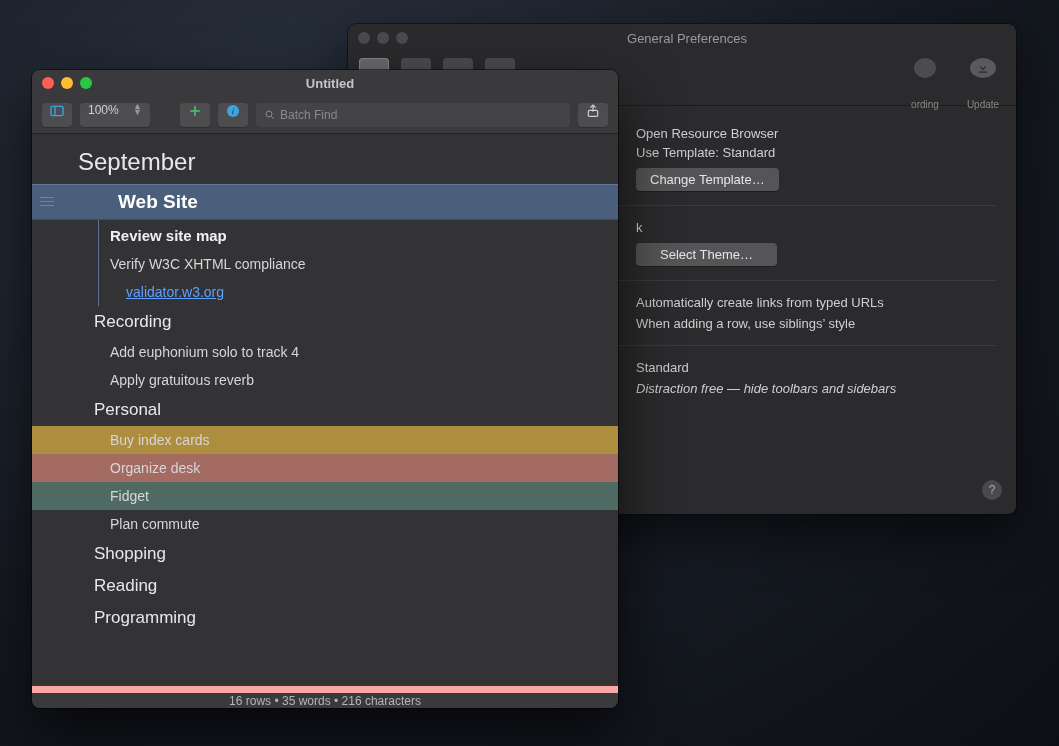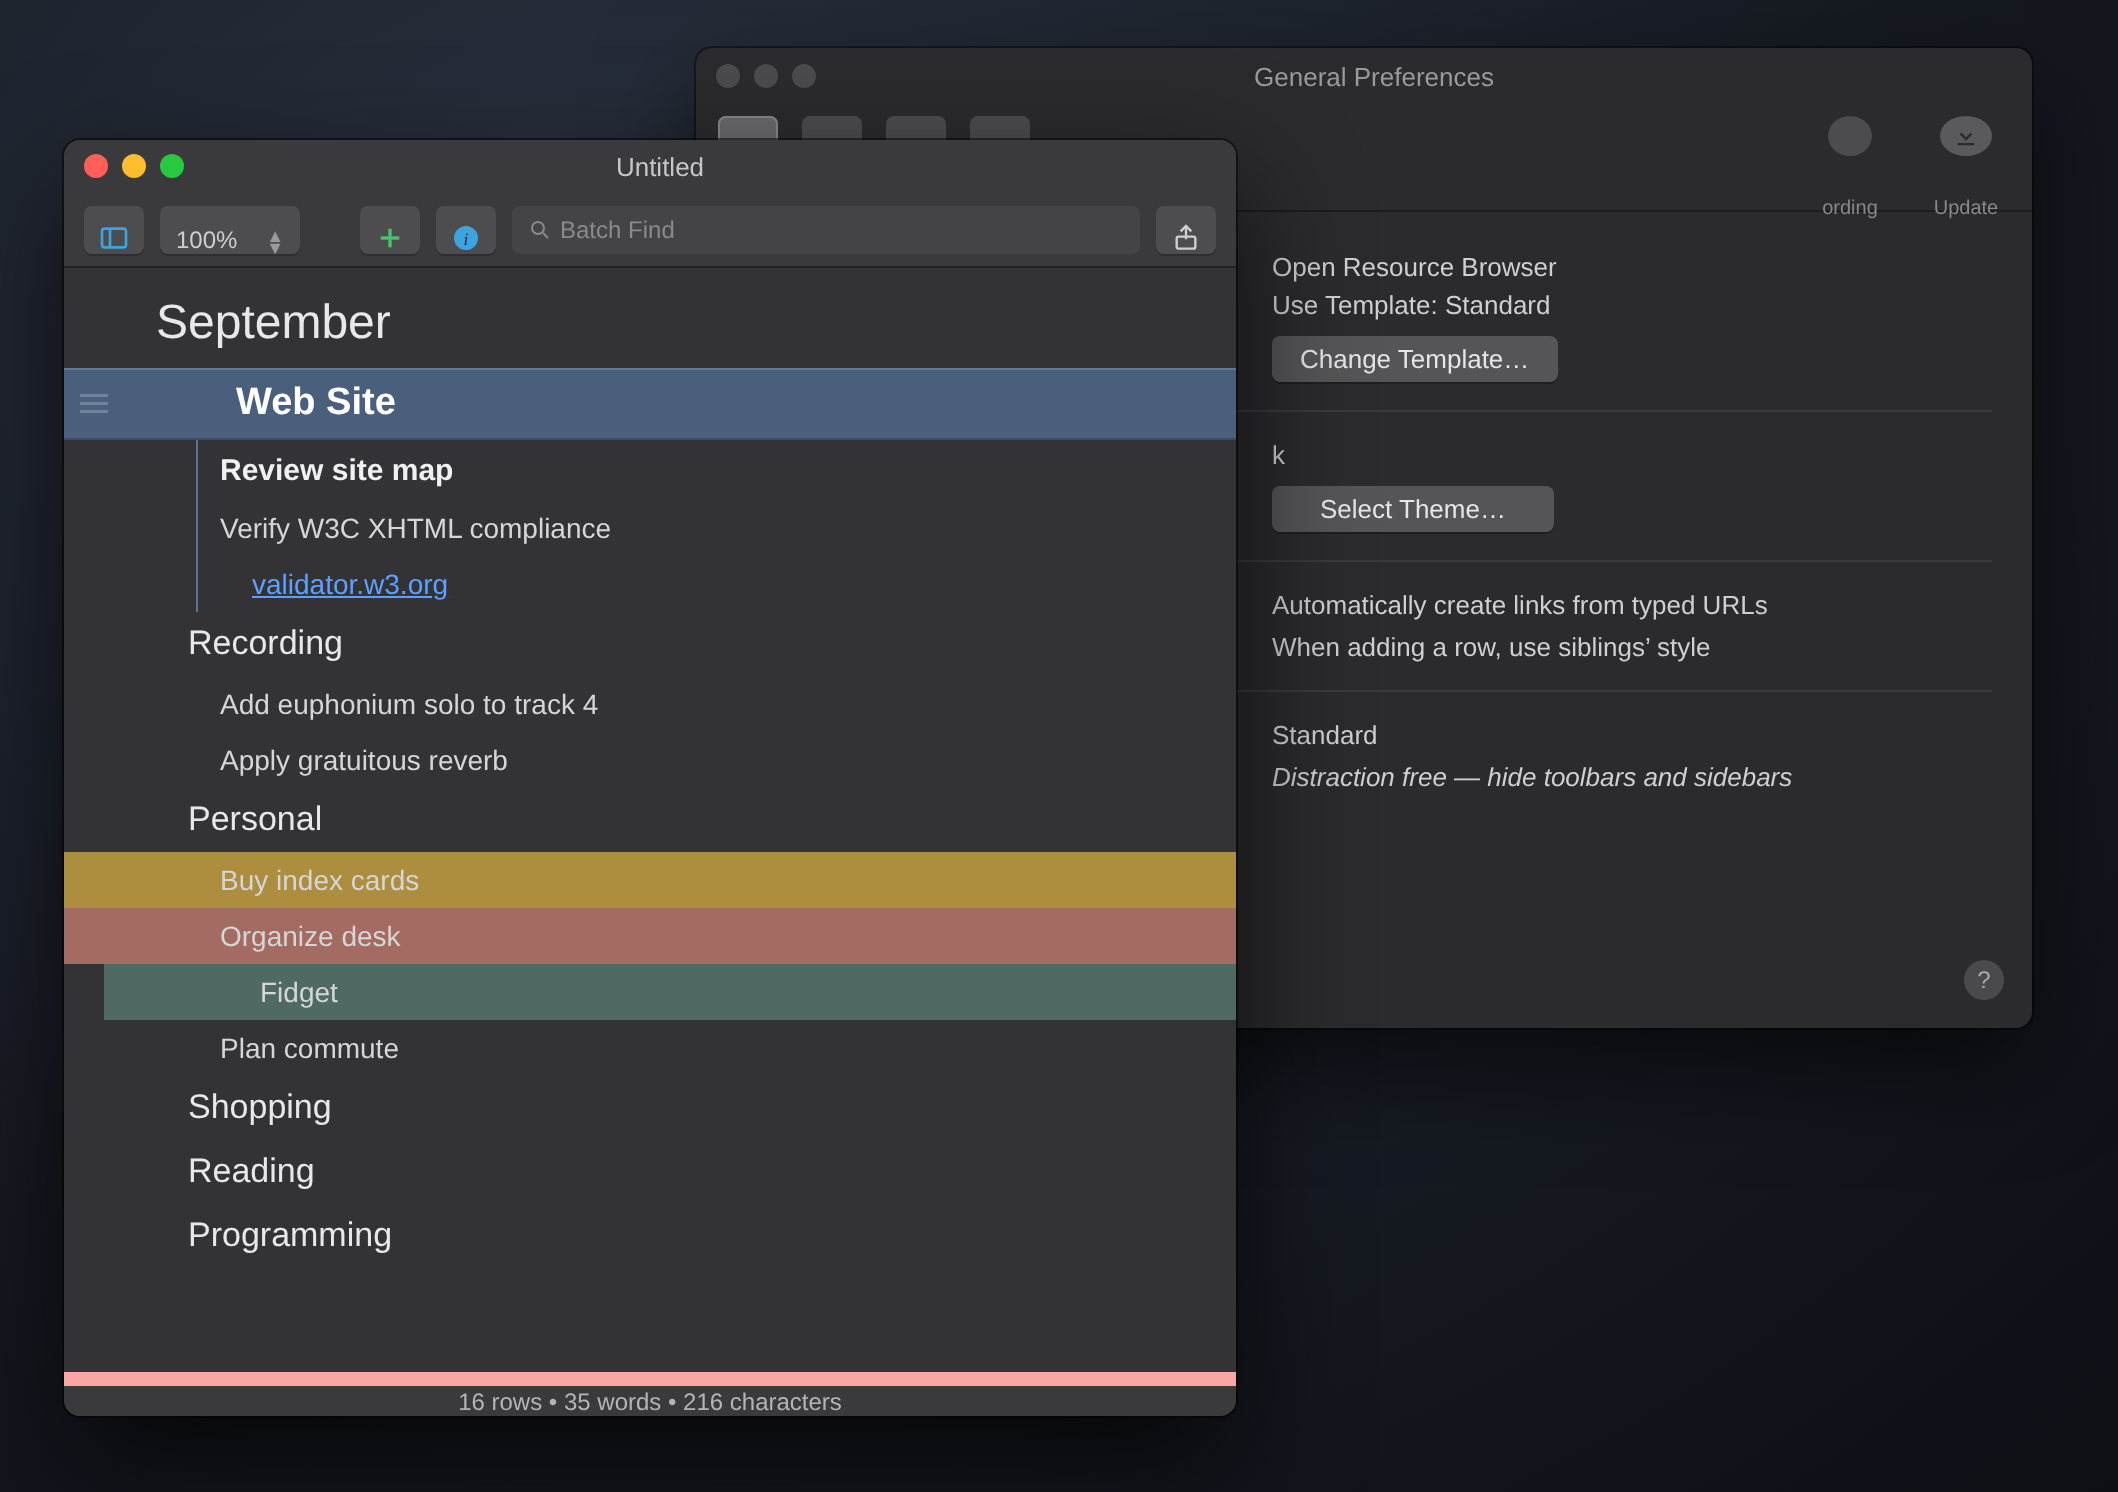--- a/index.html
+++ b/index.html
@@ -60,30 +60,30 @@
     background: #333335;
     border-radius: 8px;
     box-shadow: 0 25px 60px rgba(0,0,0,.7), 0 0 0 1px rgba(0,0,0,.5);
     display: flex; flex-direction: column;
   }
   .main-titlebar {
     height: 26px; display: flex; align-items: center; padding: 0 10px;
     background: #3a3a3c; border-radius: 8px 8px 0 0;
   }
   .red{background:#ff5f57}.yellow{background:#febc2e}.green{background:#28c840}
-  .main-title { flex: 1; text-align: center; color: #c6c6c8; font-size: 13px; margin-left:-40px;}
+  .main-title { flex: 1; text-align: center; color: #c6c6c8; font-size: 13px; margin-left:-40px;font-weight:bold;}
   .main-toolbar {
     height: 38px; background: #3a3a3c;
     display: flex; align-items: center; gap: 8px; padding: 0 10px;
     border-bottom: 1px solid #232325;
   }
   .tb-btn {
     height: 24px; min-width: 30px; padding: 0 6px;
     background: #4d4d4f; border-radius: 4px;
-    display: flex; align-items: flex-end; justify-content: center;
+    display: flex; align-items: flex-start; justify-content: center;
     color: #cfcfd1; font-size: 12px;
     box-shadow: 0 1px 0 rgba(0,0,0,.2);
   }
   .tb-zoom { width: 70px; justify-content: space-between; padding: 0 8px;}
   .tb-zoom .chev { font-size: 9px; color: #999; line-height:6px;}
   .tb-search {
     flex: 1; height: 24px; background: #444446; border-radius: 4px;
     display: flex; align-items: center; padding: 0 8px; gap: 4px;
     color: #8a8a8c; font-size: 12px;
   }
@@ -107,21 +107,21 @@
   }
   .vline-wrap { position: relative; }
   .vline { position: absolute; left: 66px; top: 0; bottom: 0; width: 1px; background: #5b7394;}
   .row-h2 { padding-left: 78px; font-size: 15px; font-weight: 700; color: #f0f0f2; height: 30px;}
   .row-item { padding-left: 78px; font-size: 14px; color: #d6d6d8; height: 28px;}
   .row-link { padding-left: 94px; font-size: 14px; height: 28px;}
   .row-link a { color: #5da0ff; text-decoration: underline; }
   .cat { padding-left: 62px; font-size: 17px; color: #e8e8ea; height: 32px;}
   .hl-yellow { background: #ad8d3e; }
   .hl-rose   { background: #a46b62; }
-  .hl-teal   { background: #4e6a62; margin-left: 20px; }
+  .hl-teal   { background: #4e6a62; }
   .statusbar {
     height: 22px; background: #3a3a3c; border-top: 7px solid #fca5a5;
     display: flex; align-items: center; justify-content: center;
     color: #b4b4b6; font-size: 12px; border-radius: 0 0 8px 8px;
   }
   .add-icon svg, .info-icon svg, .side-icon svg, .share-icon svg { width:16px; height:16px; }
 </style>
 </head>
 <body>
 

